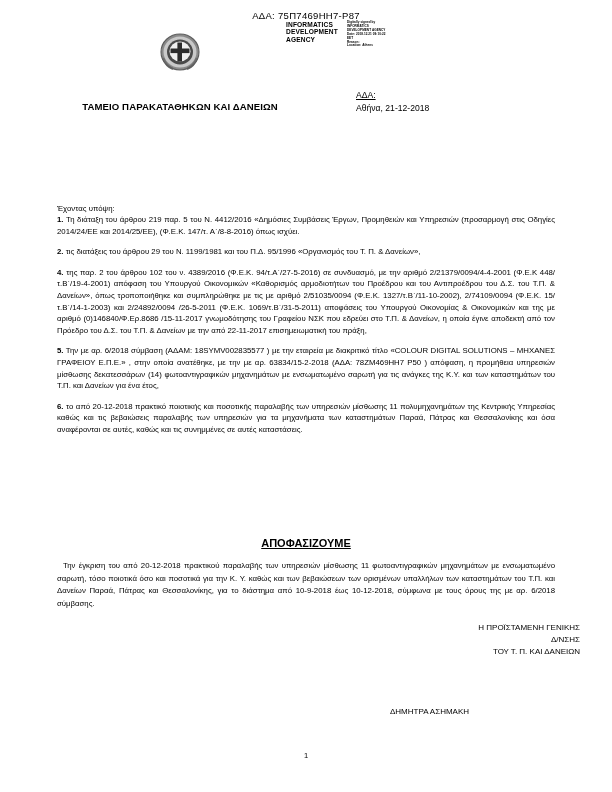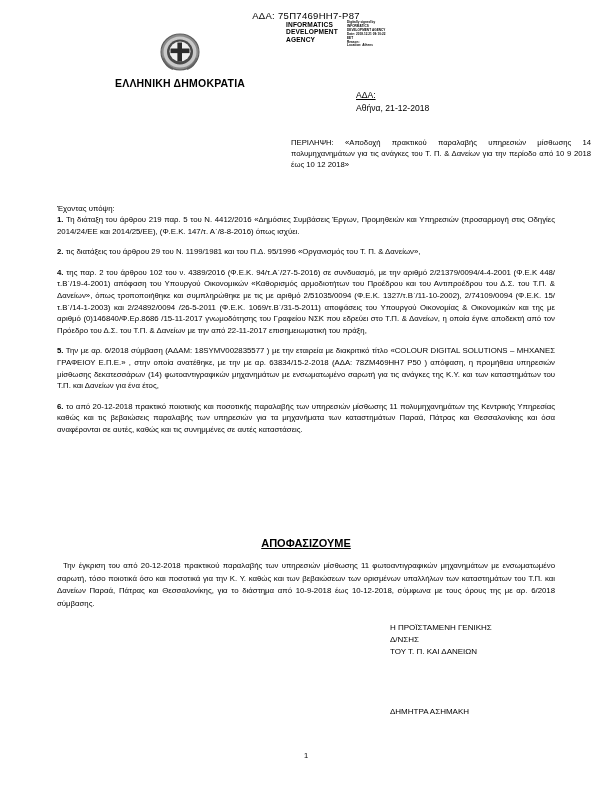--- a/index.html
+++ b/index.html
@@ -174,21 +174,21 @@
     text-align: justify;
     text-indent: 6px;
   }
 
   
   .signer-title {
     position: absolute;
     top: 622px;
     left: 390px;
     width: 190px;
-    text-align: left;
+    text-align: right;
     font-size: 8px;
     line-height: 12px;
   }
   .signer-name {
     position: absolute;
     top: 707px;
     left: 390px;
     width: 190px;
     font-size: 8px;
   }
@@ -229,33 +229,29 @@
       <ellipse cx="25" cy="24" rx="16.5" ry="15.5" fill="#c9c9c9"></ellipse>
       <ellipse cx="25" cy="24" rx="13" ry="12.5" fill="#4a4a4a"></ellipse>
       <ellipse cx="25" cy="23.5" rx="10.5" ry="10" fill="#efefef"></ellipse>
       <rect x="22.4" y="14.5" width="4.6" height="19" fill="#2c2c2c"></rect>
       <rect x="15.5" y="20.5" width="19" height="4.6" fill="#2c2c2c"></rect>
       <path d="M8 30 q3 8 10 11 M42 30 q-3 8 -10 11" stroke="#6d6d6d" stroke-width="2.4" fill="none"></path>
       <ellipse cx="25" cy="24" rx="19" ry="18" fill="none" stroke="#5e5e5e" stroke-width="1.1"></ellipse>
     </svg>
   </div>
 
-  <div class="org-title">ΕΛΛΗΝΙΚΗ ΔΗΜΟΚΡΑΤΙΑ</div>
   <div class="org-sub">
+    <div>ΤΑΜΕΙΟ ΠΑΡΑΚΑΤΑΘΗΚΩΝ ΚΑΙ ΔΑΝΕΙΩΝ</div>
   </div>
 
   <div class="meta-right">
     <div class="ada-label">ΑΔΑ:</div>
     <div>Αθήνα, 21-12-2018</div>
   </div>
 
-  <div class="perilipsi">
-    <span class="lbl">ΠΕΡΙΛΗΨΗ:</span>
-    <span>«Αποδοχή πρακτικού παραλαβής υπηρεσιών μίσθωσης 14 πολυμηχανημάτων για τις ανάγκες του Τ. Π. &amp; Δανείων για την περίοδο από 10 9 2018 έως 10 12 2018»</span>
-  </div>
 
 
   <div id="intro-line">Έχοντας υπόψη:</div>
 
   <div class="body-block" id="items">
     <p>
       <span class="num">1.</span>
       <span>Τη διάταξη του άρθρου 219 παρ. 5 του Ν. 4412/2016 «Δημόσιες Συμβάσεις Έργων, Προμηθειών και Υπηρεσιών (προσαρμογή στις Οδηγίες 2014/24/ΕΕ και 2014/25/ΕΕ), (Φ.Ε.Κ. 147/τ. Α΄/8-8-2016) όπως ισχύει.</span>
     </p>
     <p>

